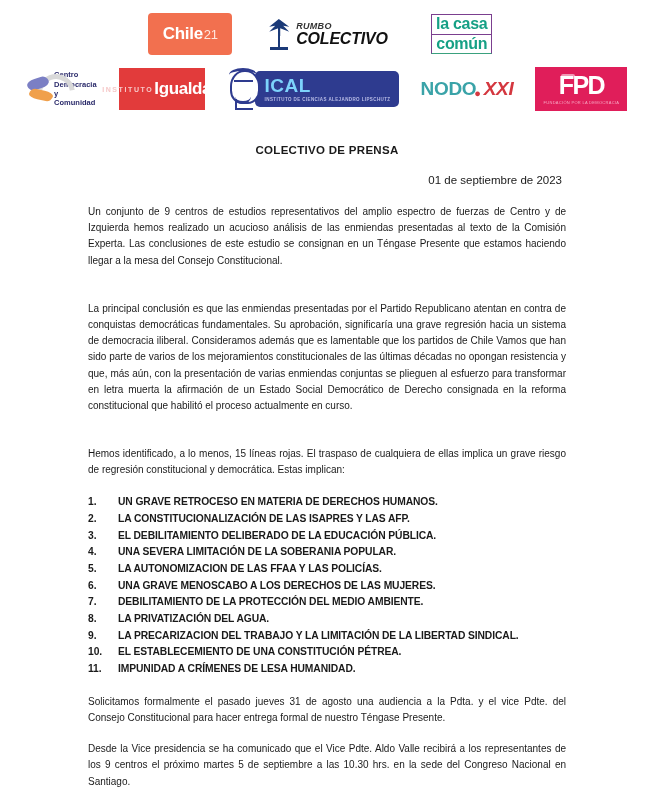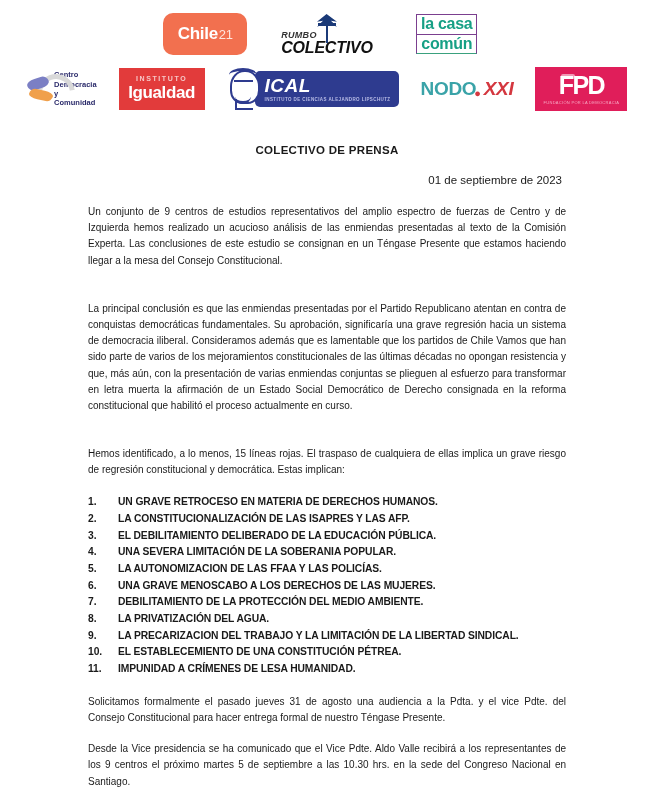--- a/index.html
+++ b/index.html
@@ -43,36 +43,36 @@
     align-items: center;
     justify-content: center;
     flex: 0 0 auto;
   }
 
   
   .logo-chile21 {
     background: #f2704f;
     width: 84px;
     height: 42px;
-    border-radius: 10px;
+    border-radius: 4px;
     color: #ffffff;
     font-weight: bold;
     font-size: 17px;
     letter-spacing: -0.3px;
   }
   .logo-chile21 .c21-num {
     font-weight: normal;
     font-size: 13px;
     color: #ffe5dc;
     margin-left: 1px;
   }
 
   
   .logo-rumbo {
-    flex-direction: column;
+    flex-direction: row;
     gap: 4px;
     height: 44px;
   }
   .rumbo-mark {
     width: 26px;
     height: 34px;
     position: relative;
   }
   .rumbo-mark .sail {
     position: absolute;
@@ -242,21 +242,21 @@
     line-height: 1.25;
     color: #2a2a6a;
     text-align: left;
   }
 
   
   .logo-igualdad {
     background: #e23b3b;
     width: 86px;
     height: 42px;
-    flex-direction: column;
+    flex-direction: row;
     gap: 1px;
     color: #ffffff;
     text-align: center;
   }
   .ig-small {
     font-size: 7px;
     letter-spacing: 1.6px;
     color: #f6c8c8;
     font-weight: bold;
   }
@@ -317,26 +317,25 @@
     background: #2e3b8f;
     border-radius: 5px;
     padding: 5px 8px 4px 10px;
     margin-left: -6px;
     display: flex;
     flex-direction: column;
     align-items: flex-start;
     z-index: 1;
   }
   .ical-box .ical-word {
-    color: #ffffff;
+    color: #7dd3fc;
     font-weight: bold;
     font-size: 19px;
     letter-spacing: 0.5px;
     line-height: 1;
-    font-style: italic;
   }
   .ical-box .ical-sub {
     color: #b9bde6;
     font-size: 4.5px;
     line-height: 1.4;
     letter-spacing: 0.4px;
     margin-top: 2px;
     font-weight: bold;
   }
 

